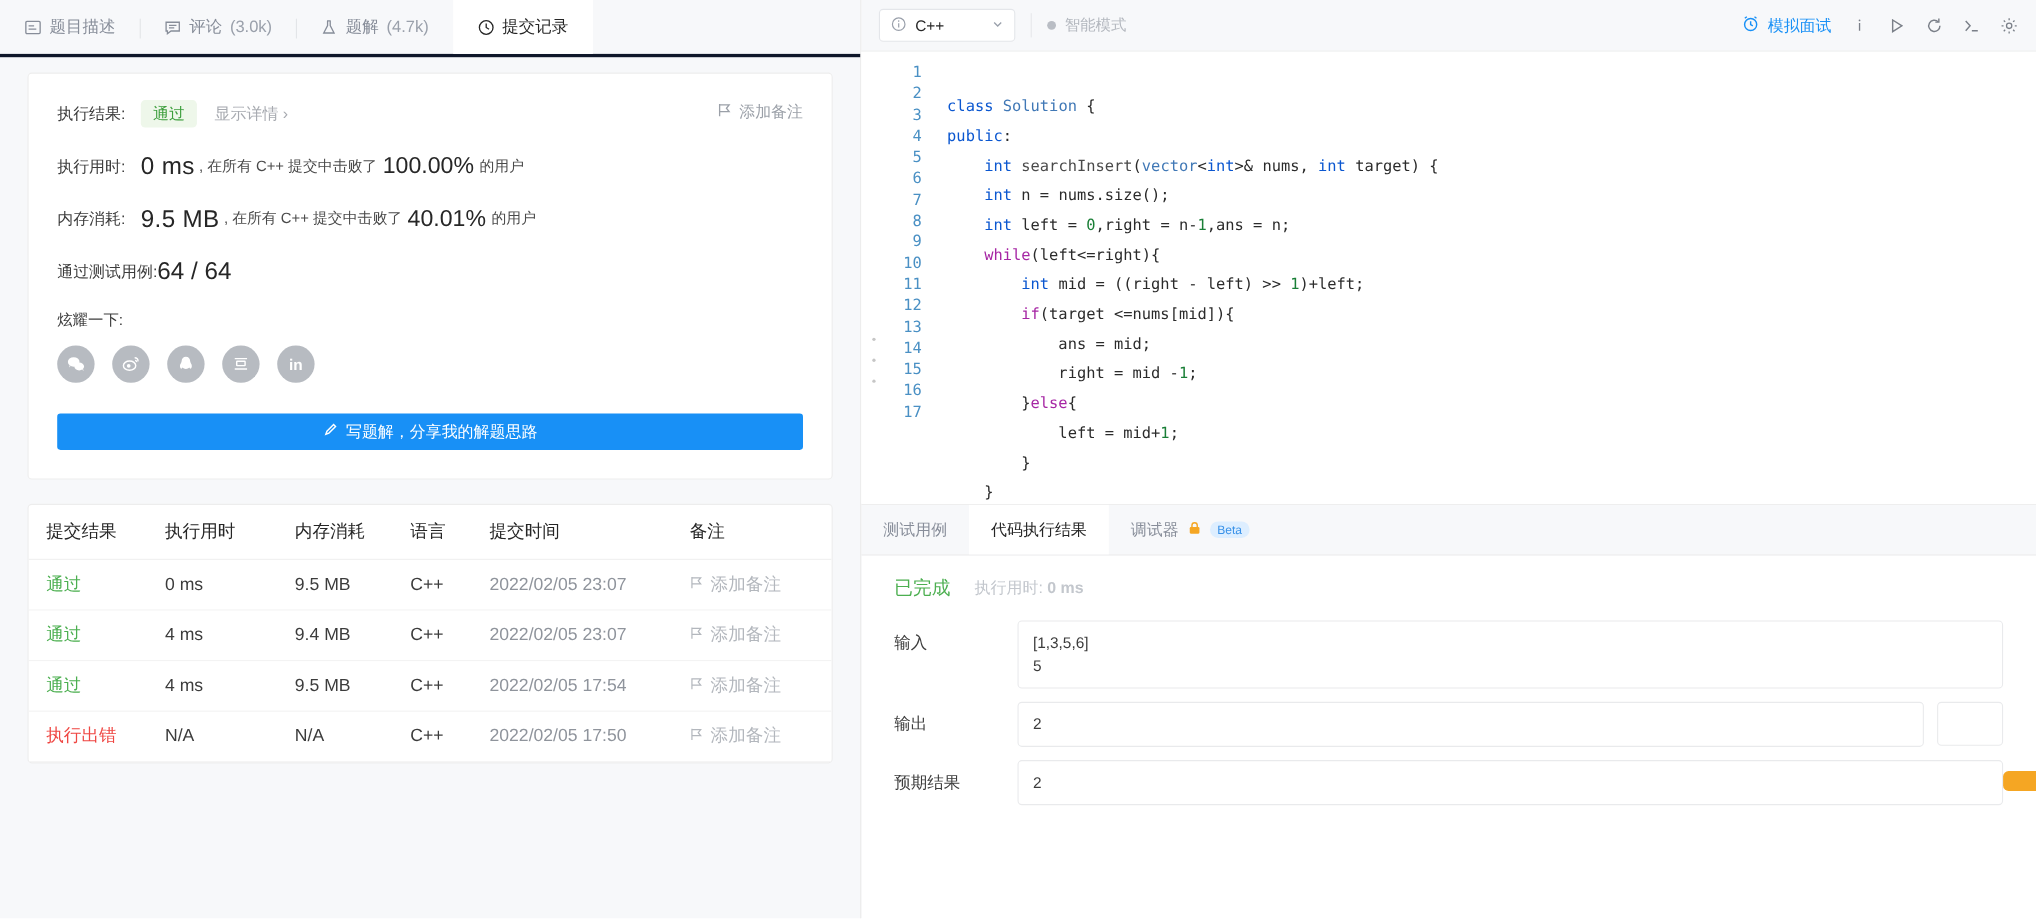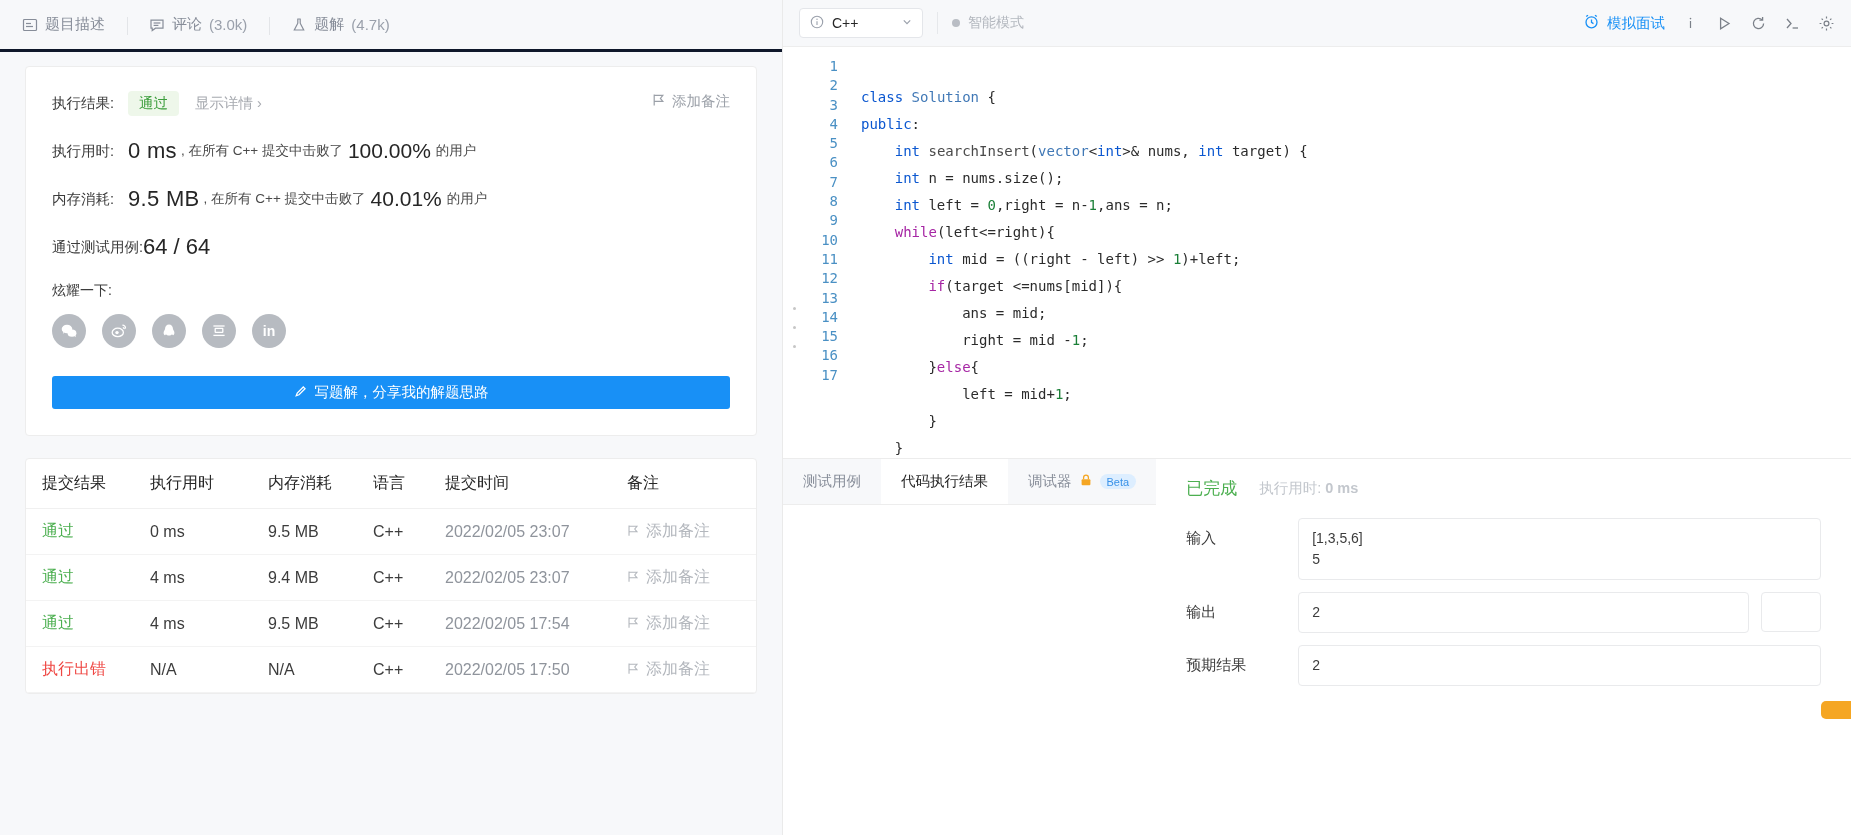--- a/index.html
+++ b/index.html
@@ -169,21 +169,21 @@
   .code .cls { color: #4078b6; }
   .code .fn { color: #4a4a4a; }
   .code .num { color: #1a7f37; }
   .caret {
     display: inline-block; width: 1px; height: 15px; background: #222;
     vertical-align: -3px; margin-left: 0px;
   }
 
   
   .console {
-    flex: 1; border-top: 1px solid #ececec; display: flex; flex-direction: row;
+    flex: 1; border-top: 1px solid #ececec; display: flex; flex-direction: column;
     min-height: 0; background: #fff;
   }
   .con-tabs {
     height: 46px; display: flex; align-items: stretch; flex: none;
     background: #f7f8fa; border-bottom: 1px solid #ededed;
   }
   .con-tab {
     display: flex; align-items: center; gap: 7px; padding: 0 20px;
     font-size: 14.5px; color: #878d99; cursor: pointer;
   }
@@ -251,20 +251,29 @@
         <span class="tcount">(3.0k)</span>
       </div>
       <div class="tab">
         <span>
           <svg width="16" height="16" viewBox="0 0 16 16" fill="none" stroke="#878d99" stroke-width="1.2">
             <path d="M6.3 2h3.4M6.8 2v4.2L3.3 13h9.4L9.2 6.2V2"></path>
           </svg>
         </span>
         <span>题解</span>
         <span class="tcount">(4.7k)</span>
+      </div>
+      <div class="tab active">
+        <span>
+          <svg width="16" height="16" viewBox="0 0 16 16" fill="none" stroke="#262626" stroke-width="1.2">
+            <circle cx="8" cy="8" r="6.2"></circle>
+              <path d="M8 4.4V8l2.6 1.6"></path>
+          </svg>
+        </span>
+        <span>提交记录</span>
       </div>
     </div>
 
     <div class="left-scroll">
 
       <div class="result-card">
         <div class="addnote-top">
           <span>
             <svg width="13" height="14" viewBox="0 0 13 14" fill="none" stroke="#9ba0a8" stroke-width="1.2">
               <path d="M2.2 1.6v11M2.2 2.4h8.6l-2.4 3 2.4 3H2.2"></path>

